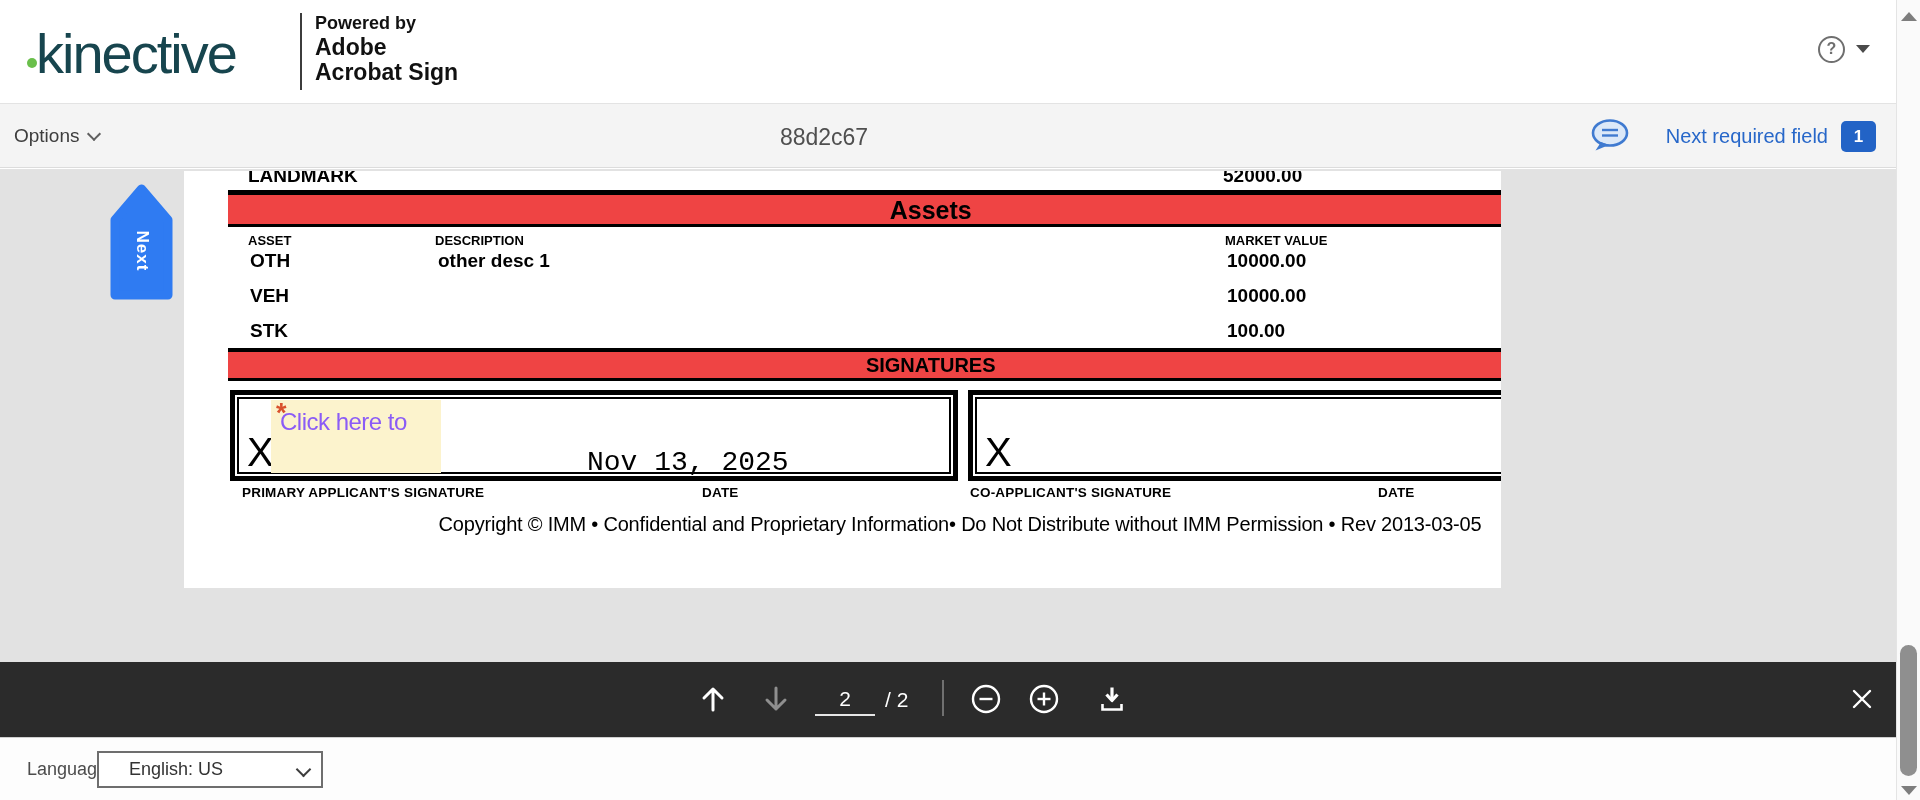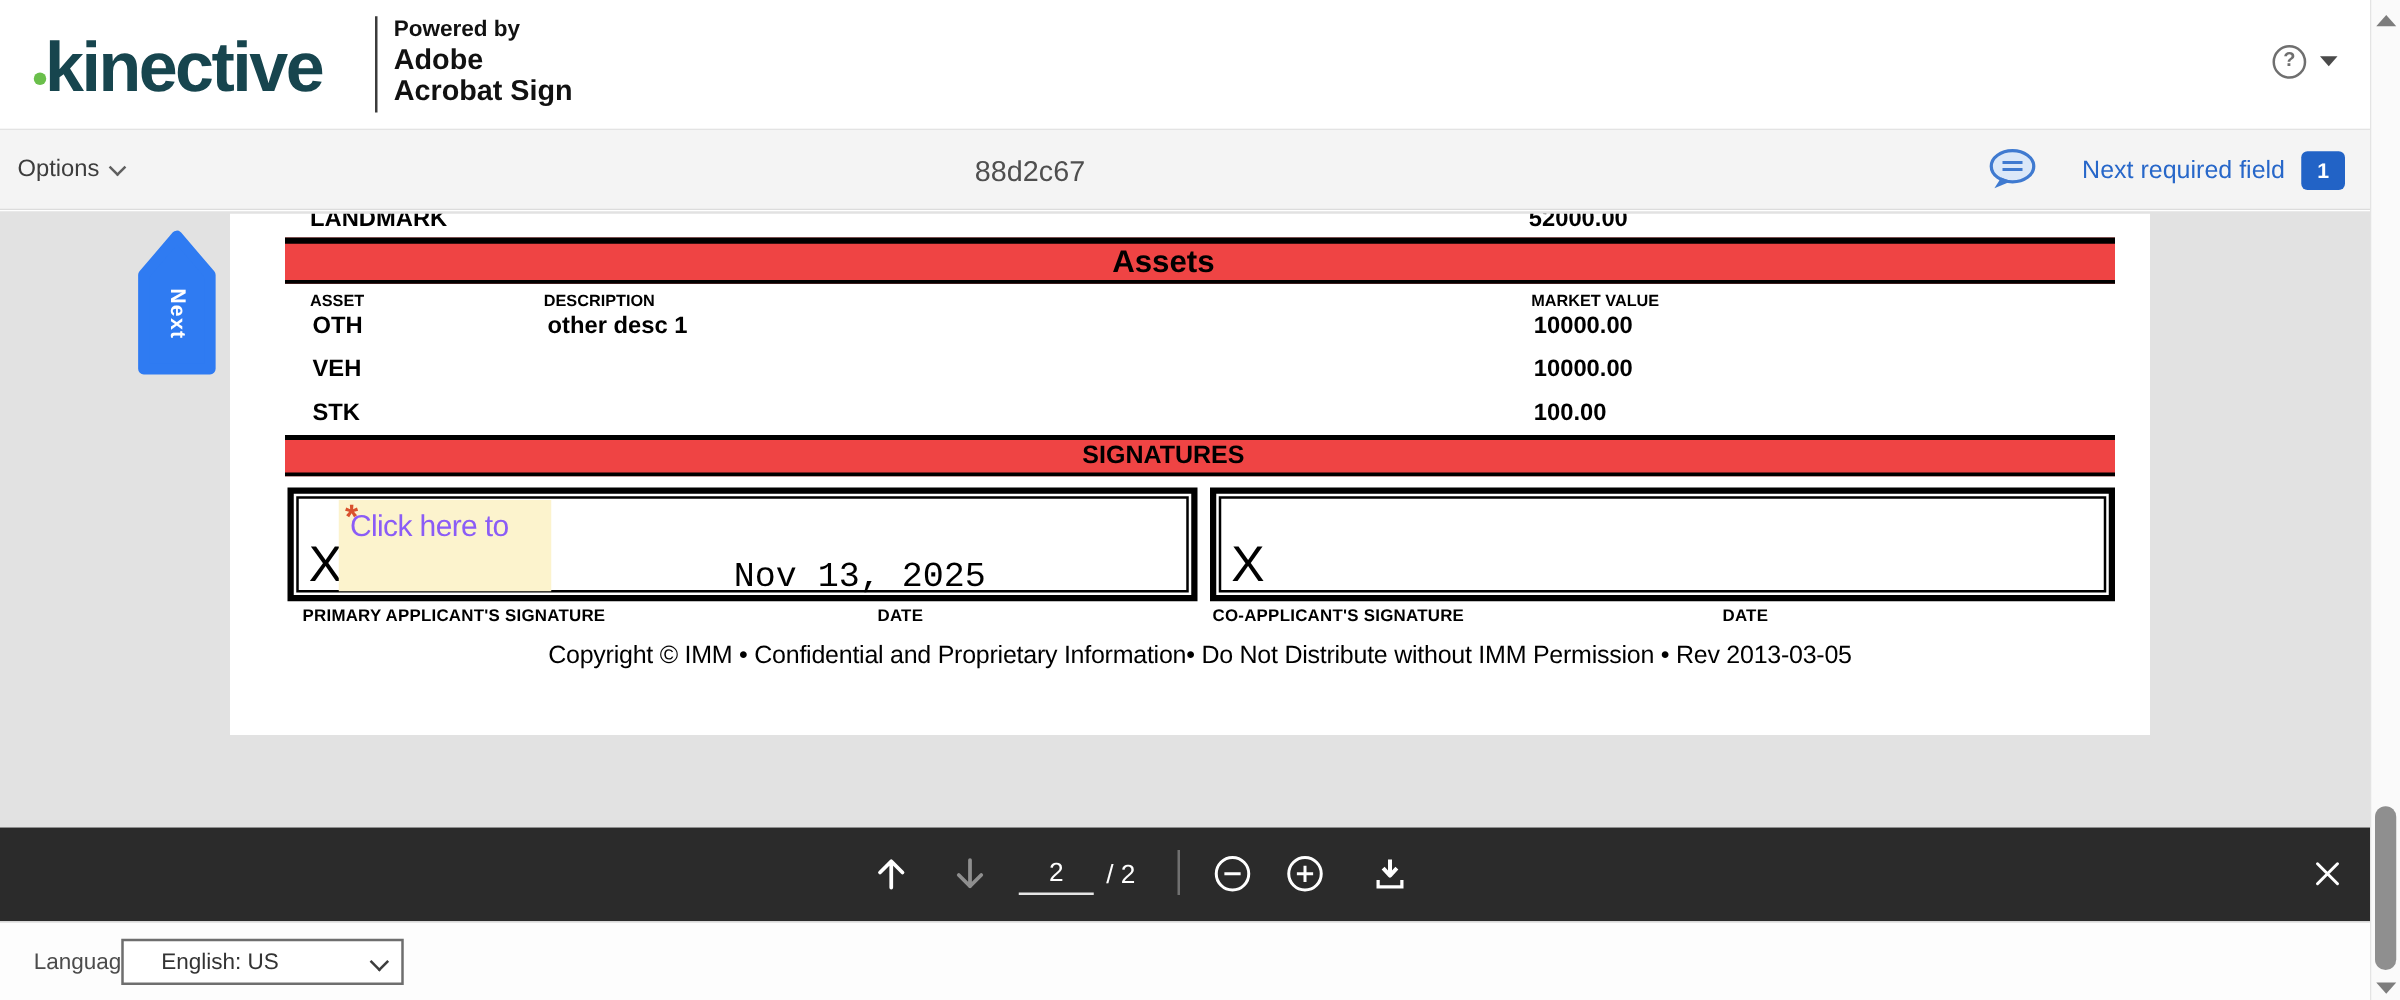--- a/index.html
+++ b/index.html
@@ -3,21 +3,21 @@
 <meta charset="utf-8">
 <style>
   * { margin:0; padding:0; box-sizing:border-box; }
   body { background:#888; }
   .screen { position:relative; width:1920px; height:800px; overflow:hidden; background:#fff;
             font-family:"Liberation Sans", sans-serif; }
 
   
   .app-header { position:absolute; left:0; top:0; width:1920px; height:103px; background:#fff; }
   .brand { position:absolute; left:36px; top:14px; height:80px; }
-  .brand-text { font-size:56px; font-weight:700; letter-spacing:-2px; color:#17454e; line-height:80px; }
+  .brand-text { font-size:56px; font-weight:400; letter-spacing:-2px; color:#17454e; line-height:80px; }
   .brand-dot { position:absolute; left:-9px; top:44px; width:10px; height:10px; border-radius:50%; background:#6abf4b; }
   .brand-sep { position:absolute; left:300px; top:13px; width:2px; height:77px; background:#3c3c3c; }
   .powered { position:absolute; left:315px; top:11px; color:#111; }
   .powered-l1 { font-size:18px; font-weight:700; line-height:24px; }
   .powered-l2, .powered-l3 { font-size:23px; font-weight:800; line-height:25px; }
   .help-wrap { position:absolute; right:40px; top:36px; width:62px; height:30px; cursor:pointer; }
   .help-circle { position:absolute; left:0; top:0; width:27px; height:27px; border:2.5px solid #6f6f6f;
                  border-radius:50%; color:#6f6f6f; font-size:16px; font-weight:700;
                  text-align:center; line-height:22px; }
   .help-caret { position:absolute; left:38px; top:9px; width:0; height:0;
@@ -39,21 +39,21 @@
   .next-req { font-size:20px; color:#2767c9; cursor:pointer;text-align:center; }
   .req-badge { margin-left:13px; width:35px; height:31px; background:#2263c6; border-radius:5px;
                color:#fff; font-size:17px; font-weight:700; text-align:center; line-height:31px; }
 
   
   .doc-area { position:absolute; left:0; top:169px; width:1920px; height:493px; background:#e2e2e2; }
   .next-tab { position:absolute; left:110px; top:14px; width:63px; height:117px; cursor:pointer; }
   .next-tab-label { position:absolute; left:50%; top:58%; transform:translate(-50%,-50%);
                     writing-mode:vertical-rl; color:#fff; font-size:17px; font-weight:700;
                     letter-spacing:1px; }
-  .page { position:absolute; left:184px; top:2px; width:1536px; height:417px; background:#fff;
+  .page { position:absolute; left:184px; top:2px; width:1317px; height:417px; background:#fff;
           overflow:hidden; color:#000; }
 
   .landmark-label { position:absolute; left:64px; top:-6px; font-size:19px; font-weight:700; }
   .landmark-value { position:absolute; left:1039px; top:-6px; font-size:19px; font-weight:700; }
 
   .section-bar { position:absolute; left:44px; width:1464px; background:#ef4444; }
   .assets-bar { top:19px; height:37px; border-top:5px solid #000; border-bottom:3px solid #000; }
   .signatures-bar { top:177px; height:33px; border-top:4px solid #000; border-bottom:3px solid #000; }
   .bar-title { position:absolute; left:48%; top:50%; transform:translate(-50%,-50%); font-weight:700; }
   .assets-title { font-size:25px; }

